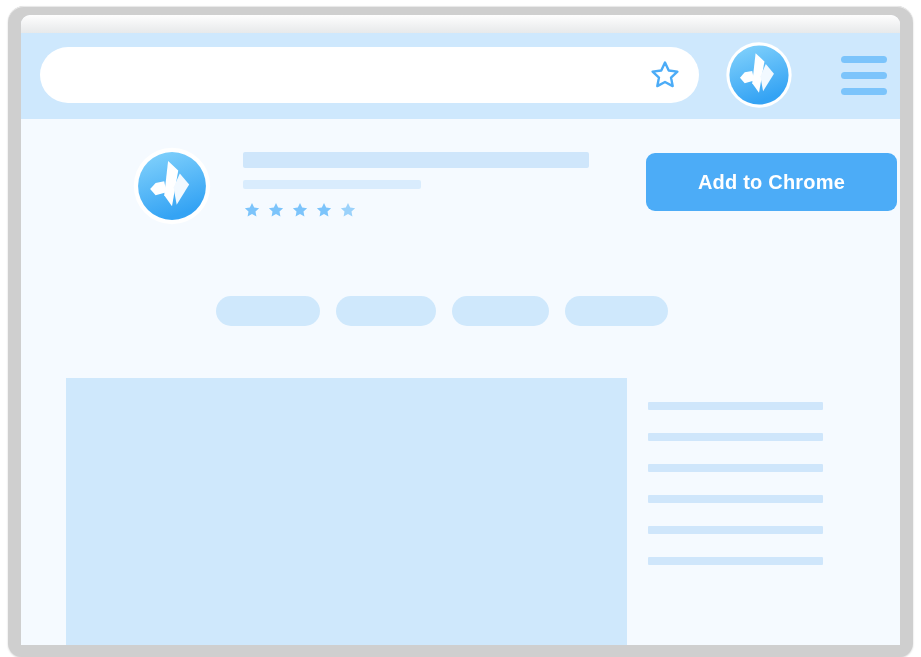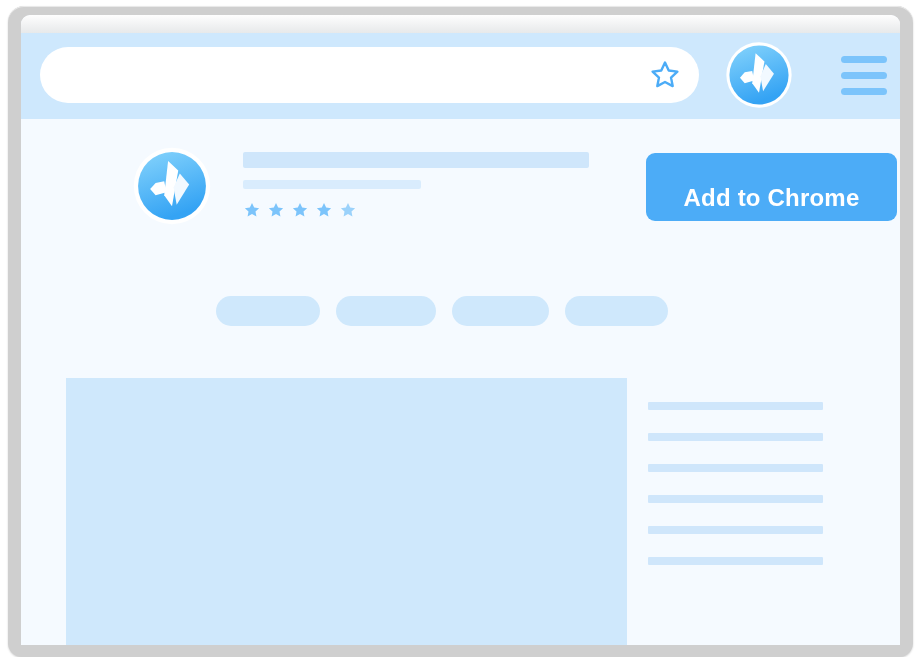--- a/index.html
+++ b/index.html
@@ -194,33 +194,33 @@
     gap: 6px;
     align-items: center;
   }
   .stars svg { display: block; }
 
   .add-btn {
     position: absolute;
     left: 513px;
     top: 6px;
     width: 251px;
-    height: 68px;
+    height: 58px;
     background: #4cacf7;
     color: #ffffff;
     border: none;
     border-radius: 9px;
     font-family: "Liberation Sans", sans-serif;
-    font-size: 24px;
+    font-size: 20px;
     font-weight: bold;
     letter-spacing: 0.2px;
     cursor: pointer;
     line-height: 58px;
     text-align: center;
-    padding: 16px;
+    padding: 0;
   }
 
   
   .tab-row {
     position: absolute;
     left: 195px;
     top: 177px;
     display: flex;
     gap: 16px;
   }

